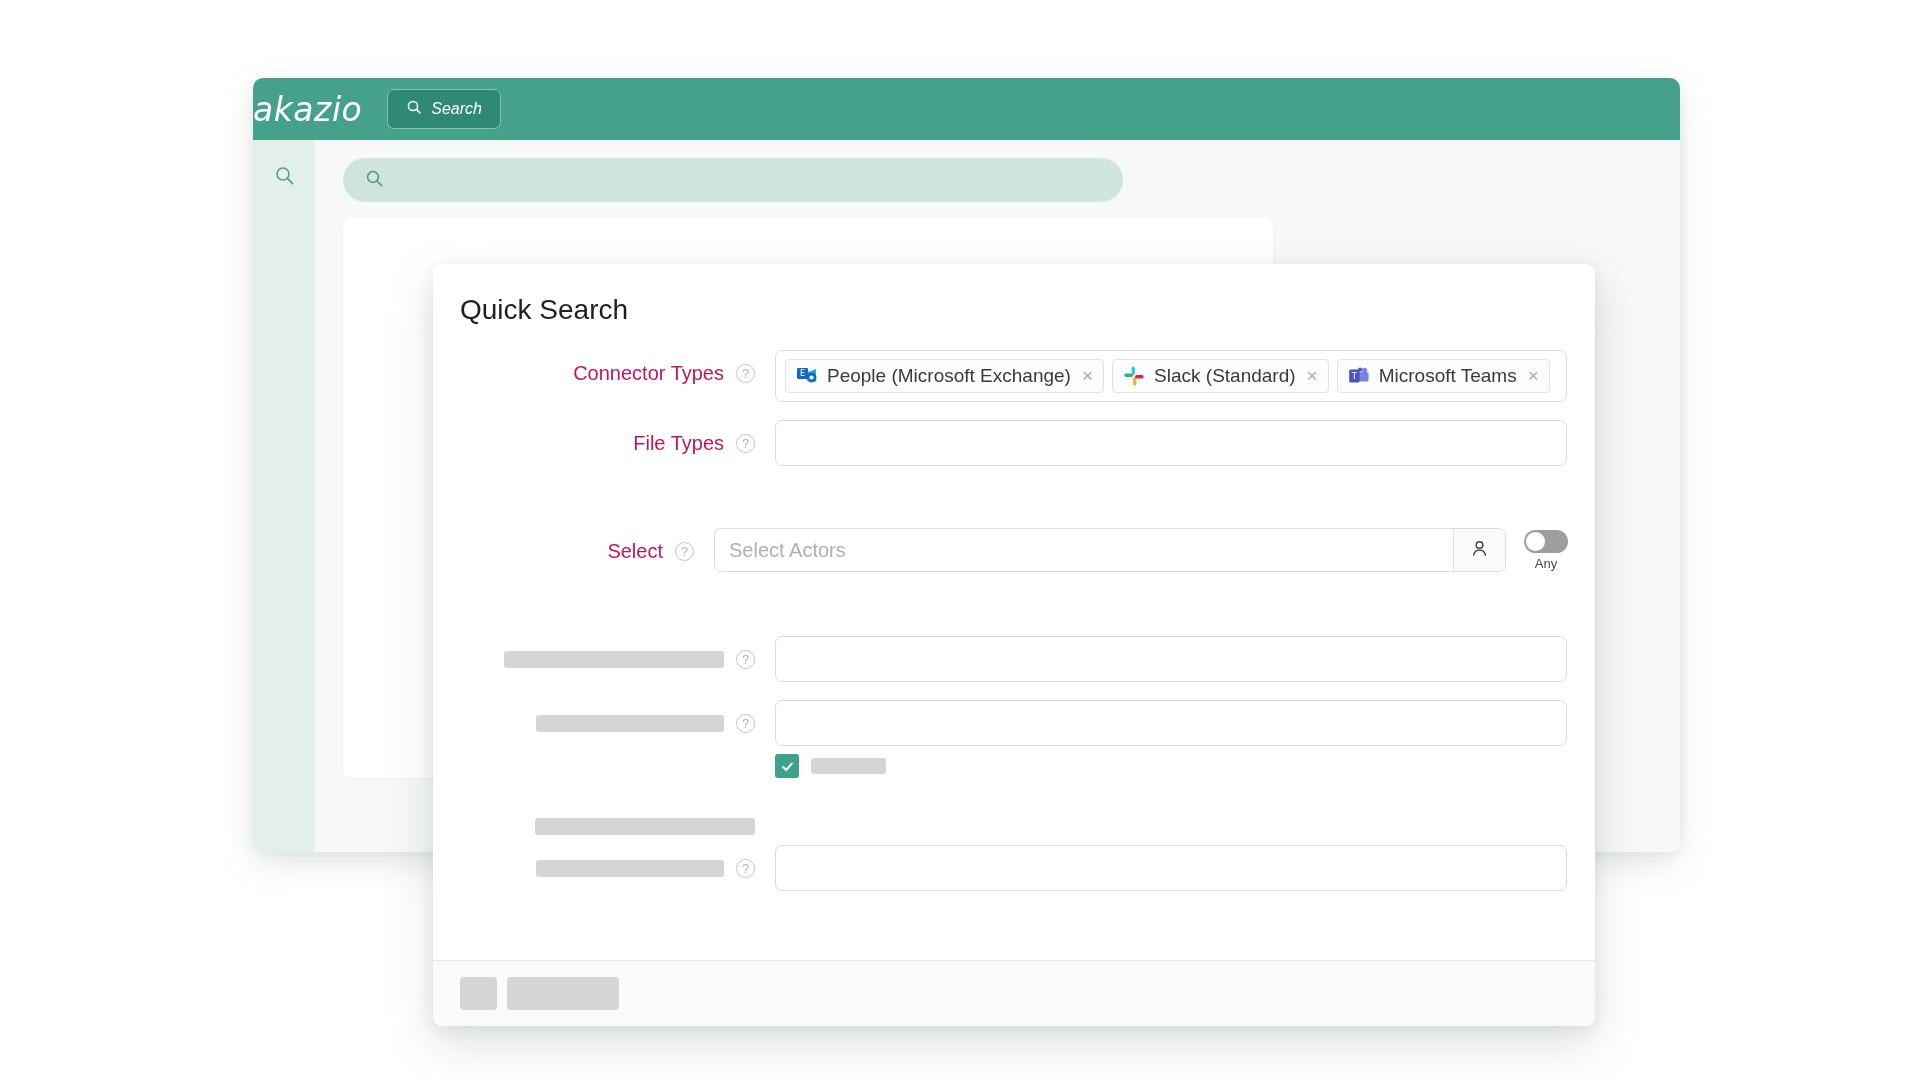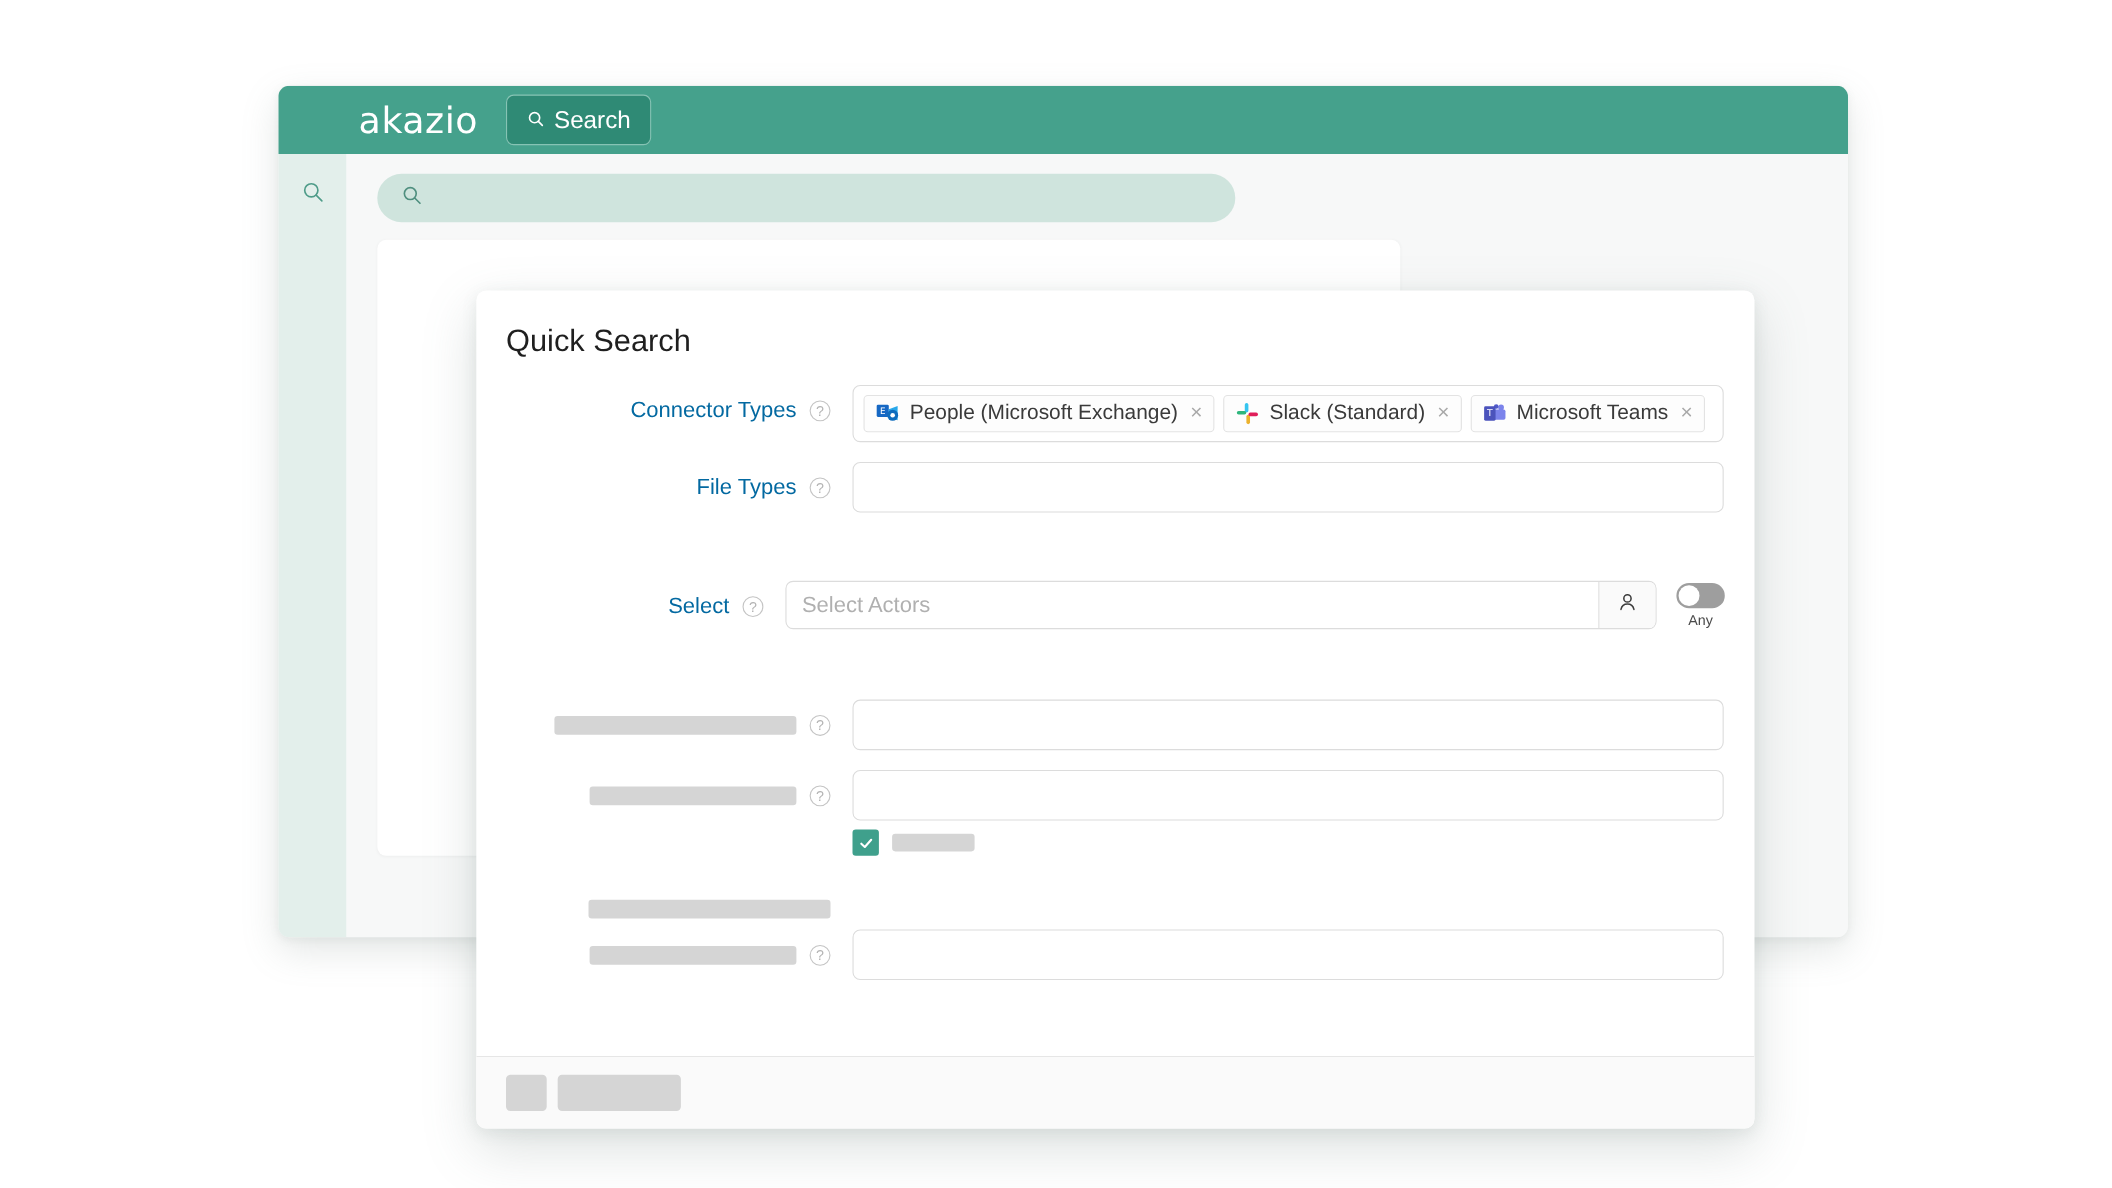--- a/index.html
+++ b/index.html
@@ -24,42 +24,42 @@
     border-radius: 10px;
     box-shadow: 0 12px 34px rgba(120,135,130,0.20), 0 2px 8px rgba(120,135,130,0.10);
     overflow: hidden;
   }
 
   .app-header {
     height: 62px;
     background: #45a18c;
     display: flex;
     align-items: center;
-    padding-left: 73px;
     gap: 25px;
+    font-style: italic;
   }
 
   .brand-logo {
     color: #ffffff;
     font-size: 33px;
     letter-spacing: 0.5px;
     font-weight: 400;
     font-family: "DejaVu Sans", sans-serif;
   }
 
   .nav-search-btn {
     display: flex;
     align-items: center;
     gap: 9px;
     background: #2f8a75;
     border: 1px solid #86c3b4;
     border-radius: 7px;
     padding: 9px 18px;
     color: #ffffff;
-    font-size: 22px;
+    font-size: 16px;
   }
 
   .app-body { display: flex; height: calc(100% - 62px); }
 
   .app-sidebar {
     width: 62px;
     background: #e3efeb;
     padding-top: 20px;
     display: flex;
     flex-direction: column;
@@ -123,21 +123,21 @@
     width: 295px;
     text-align: right;
     padding-right: 0;
     display: flex;
     align-items: center;
     justify-content: flex-end;
     gap: 12px;
     min-height: 46px;
   }
 
-  .field-label { font-size: 20px; color: #0369a1; }
+  .field-label { font-size: 20px; color: #be185d; }
 
   .help-icon {
     width: 19px; height: 19px;
     border: 1.4px solid #c4c4c4;
     border-radius: 50%;
     color: #b4b4b4;
     font-size: 13px;
     display: flex; align-items: center; justify-content: center;
     flex: 0 0 auto;
   }

